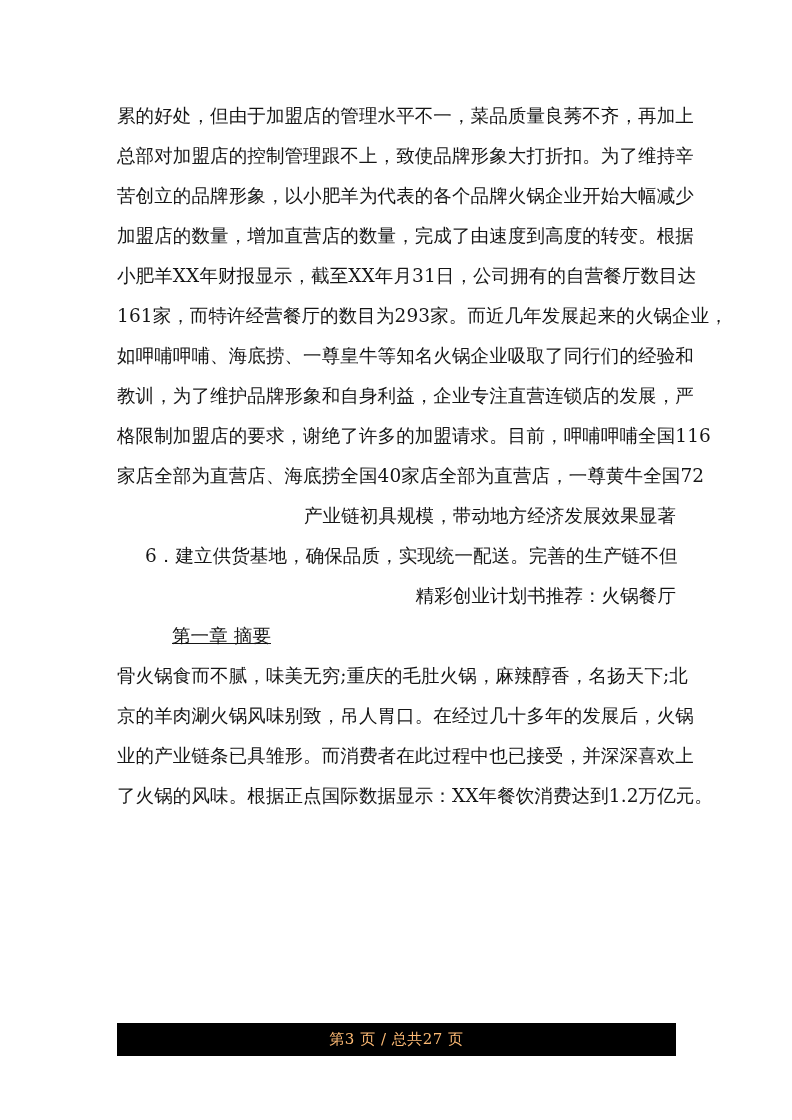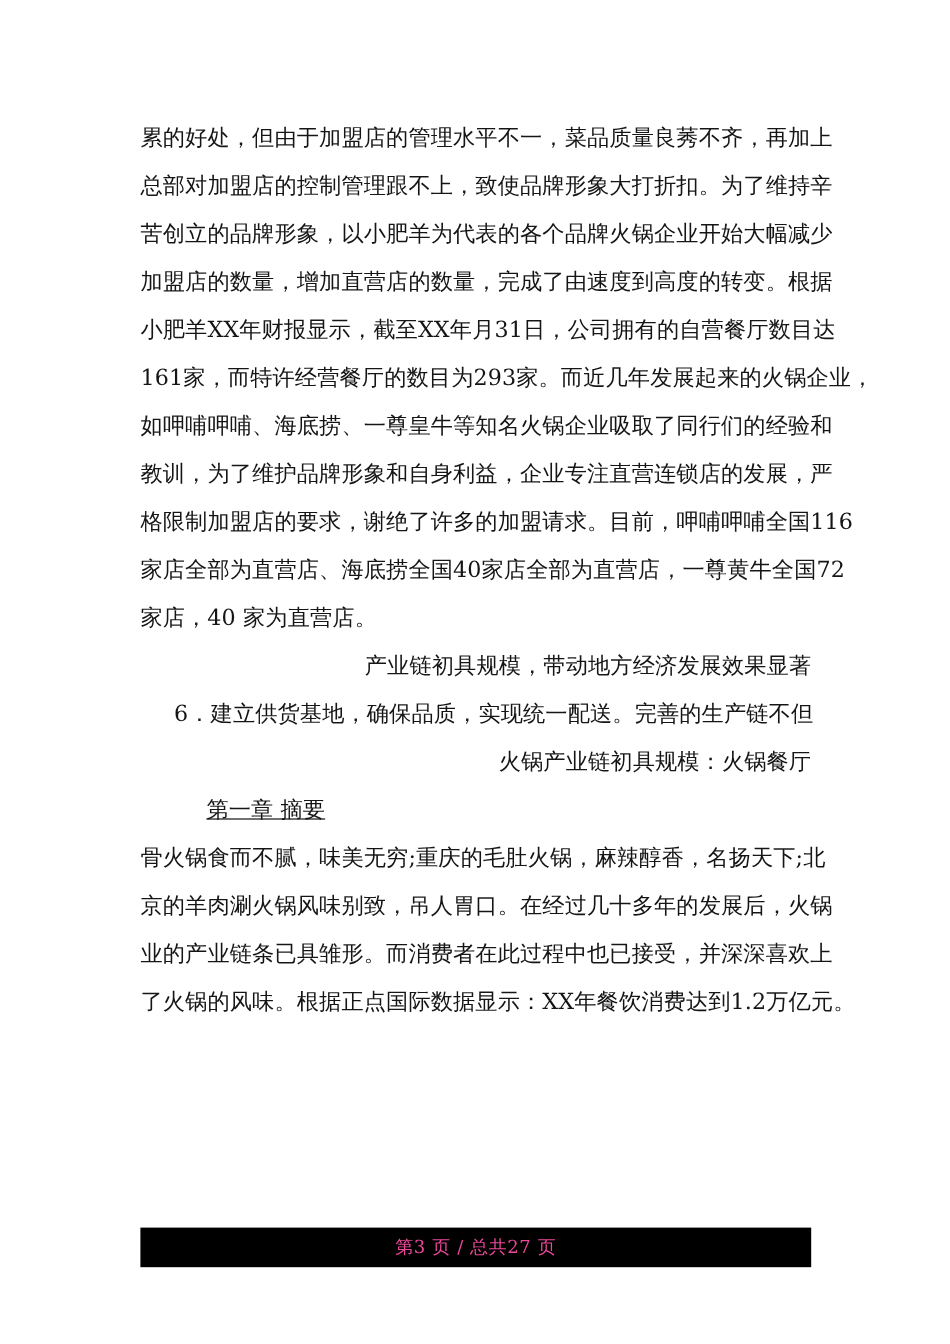--- a/index.html
+++ b/index.html
@@ -65,21 +65,21 @@
     left: 117px;
     top: 1023px;
     width: 559px;
     height: 33px;
     background: #000000;
     display: flex;
     align-items: center;
     justify-content: center;
   }
   .footer-text {
-    color: #ec4899;
+    color: #fdba74;
     font-size: 15px;
     letter-spacing: 0.5px;
     font-family: "DejaVu Serif", "Liberation Serif", serif;
     white-space: nowrap;
   }
 </style>
 </head>
 <body>
 
 <div class="page">
@@ -431,24 +431,23 @@
         <span>一</span>
         <span>尊</span>
         <span>黄</span>
         <span>牛</span>
         <span>全</span>
         <span>国</span>
         <span> </span>
         <span>7</span>
         <span>2</span>
       </div>
-      <div class="line"><span>家店，40 家为直营店。</span></div>
       <div class="line indent-2"><span>产业链初具规模，带动地方经济发展效果显著</span></div>
       <div class="line indent-2"><span>6．建立供货基地，确保品质，实现统一配送。完善的生产链不但</span></div>
-      <div class="line indent-2"><span>火锅产业链初具规模：火锅餐厅</span></div>
+      <div class="line indent-2"><span>精彩创业计划书推荐：火锅餐厅</span></div>
       <div class="line indent-3"><span>第一章 摘要</span></div>
       <div class="line justify">
         <span>骨</span>
         <span>火</span>
         <span>锅</span>
         <span>食</span>
         <span>而</span>
         <span>不</span>
         <span>腻</span>
         <span>，</span>

